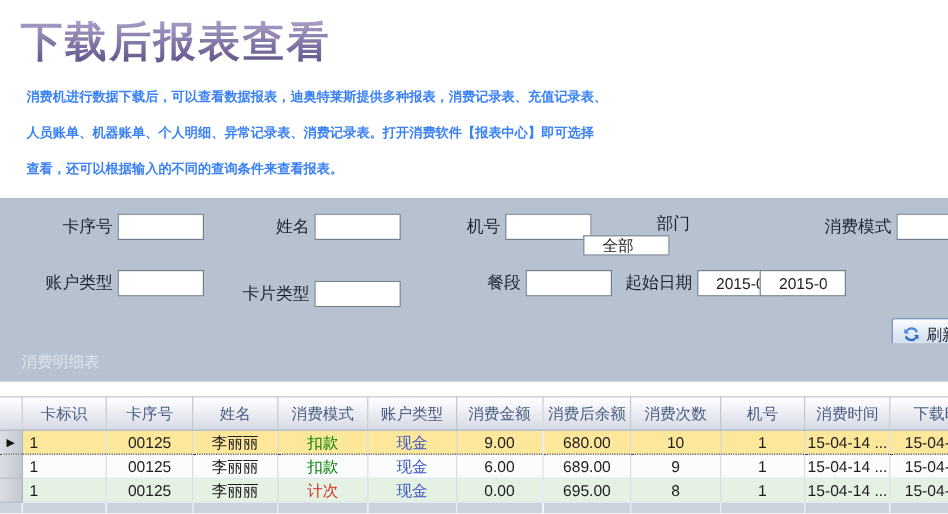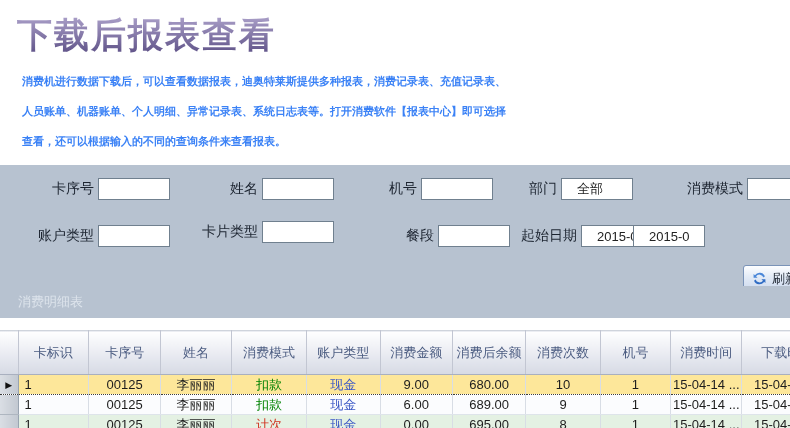--- a/index.html
+++ b/index.html
@@ -46,21 +46,21 @@
   
   .section-bar {
     position:absolute; top:286px; left:0; width:790px; height:32px;
     background:var(--form-bg); display:flex; align-items:center;
   }
   .section-bar .stitle { margin-left:18px; font-size:13px; color:#dde4ec; }
   
   .grid-wrap { position:absolute; top:330px; left:0; width:833px; }
   table { border-collapse:collapse; table-layout:fixed; width:833px; font-size:13px; }
   th {
-    height:44px; font-weight:400; color:var(--header-text);
+    height:28px; font-weight:400; color:var(--header-text);
     background:linear-gradient(#ffffff, #e8eaf1 55%, #d6dae4);
     border-right:1px solid #c2c6d2; border-bottom:1px solid #a9b0bf;
     border-top:1px solid #cfd4dc; overflow:hidden; white-space:nowrap;
   }
   td {
     height:20px; text-align:center; color:#1d1d1d; overflow:hidden; white-space:nowrap;
     border-right:1px solid rgba(158,170,190,.40); border-bottom:1px solid #dee4ea;
   }
   td.left { text-align:left; padding-left:6px; }
   td.sel {
@@ -81,51 +81,51 @@
 </style>
 </head>
 <body>
 
 <div class="screen" style="--title-purple: #6f5f9c; --form-bg: #b7c2d0; --header-text: #4a5b80; --selected-row-bg: #fde79a; --row-green-bg: #e4f1e3; --mode-deduct: #028202; --mode-count: #d03321; --account-cash: #3c58c5;">
 
   <h1 class="page-title">下载后报表查看</h1>
 
   <div class="desc">
     <div>消费机进行数据下载后，可以查看数据报表，迪奥特莱斯提供多种报表，消费记录表、充值记录表、</div>
-    <div>人员账单、机器账单、个人明细、异常记录表、系统日志表等。打开消费软件【报表中心】即可选择</div>
+    <div>人员账单、机器账单、个人明细、异常记录表、消费记录表。打开消费软件【报表中心】即可选择</div>
     <div>查看，还可以根据输入的不同的查询条件来查看报表。</div>
   </div>
 
   <div class="filter-panel">
     <div id="filter-rows">
         <div class="filter-pair" style="left: -16px; top: 13px;">
           <span class="flabel">卡序号</span>
           <input type="text" style="">
         </div>
         <div class="filter-pair" style="left: 148px; top: 13px;">
           <span class="flabel">姓名</span>
           <input type="text" style="">
         </div>
         <div class="filter-pair" style="left: 307px; top: 13px;">
           <span class="flabel">机号</span>
           <input type="text" style="">
         </div>
-        <div class="filter-pair" style="left: 447px; top: 13px;">
+        <div class="filter-pair" style="left: 465px; top: 13px; flex-direction: column;">
           <span class="flabel">部门</span>
           <input type="text" value="全部" style="">
         </div>
         <div class="filter-pair" style="left: 633px; top: 13px;">
           <span class="flabel">消费模式</span>
           <input type="text" style="">
         </div>
         <div class="filter-pair" style="left: -16px; top: 60px;">
           <span class="flabel">账户类型</span>
           <input type="text" style="">
         </div>
-        <div class="filter-pair" style="left: 148px; top: 56px;">
+        <div class="filter-pair" style="left: 148px; top: 69px;">
           <span class="flabel">卡片类型</span>
           <input type="text" style="">
         </div>
         <div class="filter-pair" style="left: 324px; top: 60px;">
           <span class="flabel">餐段</span>
           <input type="text" style="">
         </div>
         <div class="filter-pair" style="left: 467px; top: 60px;">
           <span class="flabel">起始日期</span>
           <input type="text" value="2015-04-14" style="">

